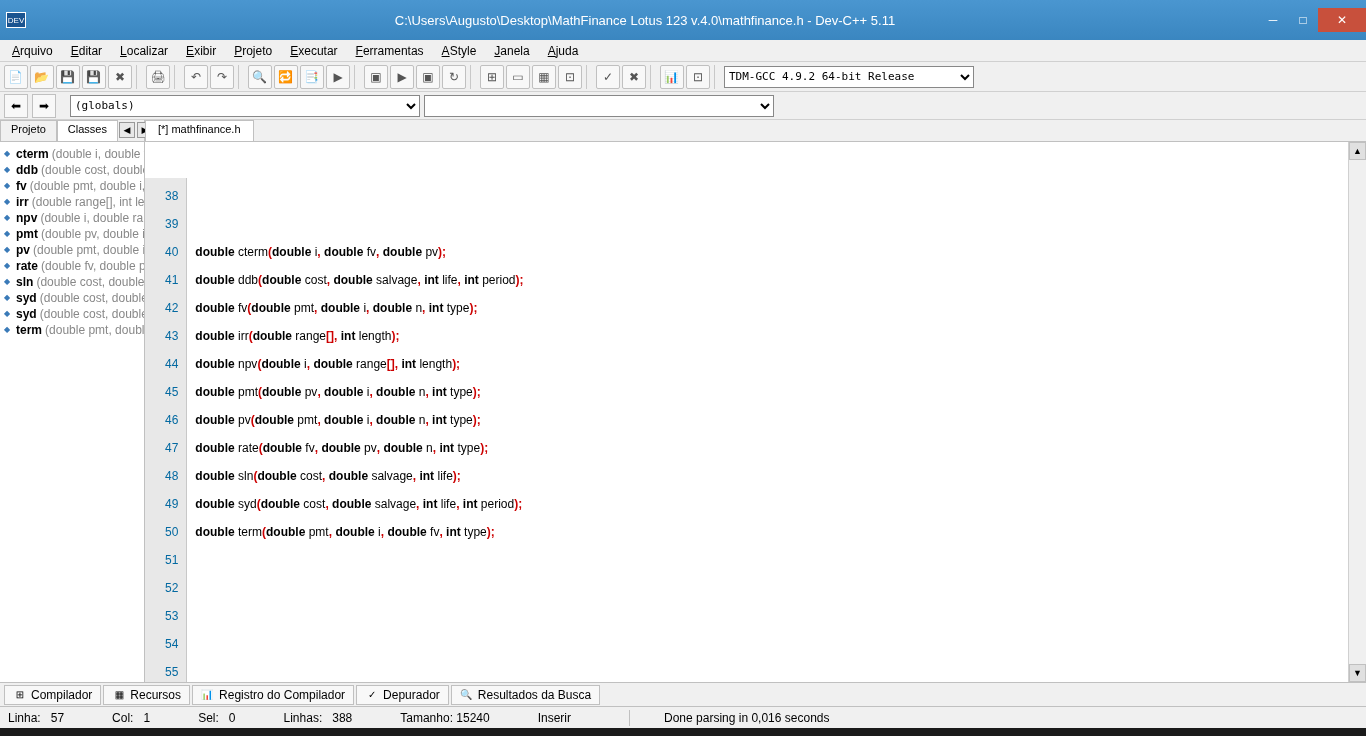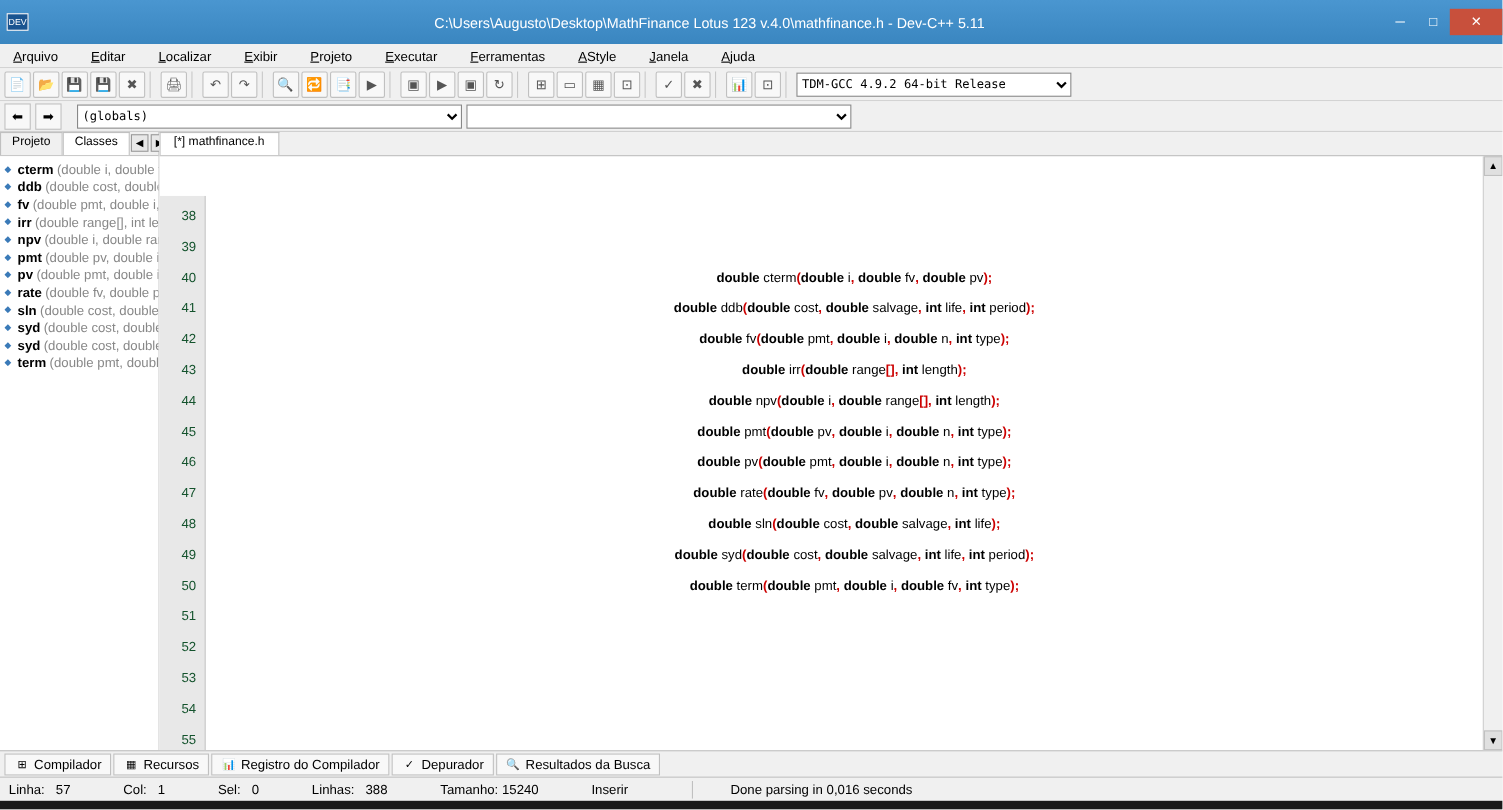--- a/index.html
+++ b/index.html
@@ -3,21 +3,21 @@
 <meta charset="utf-8">
 <style>
 * { margin: 0; padding: 0; box-sizing: border-box; font-family: "Segoe UI", Tahoma, sans-serif; font-size: 12px; }
 body { background: #f0f0f0; width: 1366px; height: 736px; overflow: hidden; display: flex; flex-direction: column; }
 .titlebar { background: linear-gradient(#4a96d0, #3a86c0); color: #fff; height: 40px; display: flex; align-items: center; }
 .titlebar .icon-box { width: 20px; height: 16px; background: #1a5490; margin: 0 6px; border: 1px solid #fff; font-size: 8px; color: #fff; display: flex; align-items: center; justify-content: center; }
 .titlebar .title { flex: 1; text-align: center; font-size: 13px; }
 .titlebar .win-btns { display: flex; height: 24px; }
 .titlebar .win-btn { width: 30px; display: flex; align-items: center; justify-content: center; color: #fff; font-size: 12px; }
 .titlebar .win-btn.close { background: #c8503c; width: 48px; }
-.menubar { background: #f0f0f0; border-bottom: 1px solid #d0d0d0; height: 22px; display: flex; align-items: center; padding: 0 4px; gap: 14px; }
+.menubar { background: #f0f0f0; border-bottom: 1px solid #d0d0d0; height: 22px; display: flex; align-items: center; padding: 0 4px; gap: 2px; }
 .menubar .mitem { padding: 2px 8px; cursor: default; }
 .menubar .mitem u { text-decoration: underline; }
 .toolbar { background: #f0f0f0; border-bottom: 1px solid #d0d0d0; height: 30px; display: flex; align-items: center; padding: 2px 4px; gap: 2px; }
 .toolbar .tbtn { width: 24px; height: 24px; border: 1px solid #c0c0c0; background: #f8f8f8; display: flex; align-items: center; justify-content: center; font-size: 12px; color: #555; border-radius: 2px; }
 .toolbar .tsep { width: 6px; height: 24px; border-left: 1px solid #c8c8c8; margin: 0 2px; }
 .toolbar select { height: 22px; font-size: 11px; font-family: monospace; border: 1px solid #888; background: #fff; }
 .toolbar2 { background: #f0f0f0; border-bottom: 1px solid #d0d0d0; height: 28px; display: flex; align-items: center; padding: 2px 4px; gap: 4px; }
 .toolbar2 .tbtn { width: 24px; height: 24px; border: 1px solid #c0c0c0; background: #f8f8f8; display: flex; align-items: center; justify-content: center; font-size: 12px; }
 .toolbar2 select { height: 22px; font-size: 11px; font-family: monospace; border: 1px solid #888; background: #fff; }
 .main { flex: 1; display: flex; overflow: hidden; }
@@ -29,22 +29,22 @@
 .leftnav .navbtn { width: 16px; height: 16px; border: 1px solid #999; background: #e8e8e8; display: flex; align-items: center; justify-content: center; font-size: 9px; margin: 2px 1px; }
 .functree { flex: 1; background: #fff; overflow: hidden; padding: 4px 2px; }
 .func { white-space: nowrap; font-size: 11px; padding: 1px 0 1px 14px; position: relative; }
 .func::before { content: "◆"; position: absolute; left: 2px; color: #3a7ab8; font-size: 8px; top: 3px; }
 .func .fn { color: #000; font-weight: bold; }
 .func .sig { color: #888; }
 .rightpanel { flex: 1; display: flex; flex-direction: column; background: #fff; position: relative; gap: 36px; }
 .filetabs { height: 22px; display: flex; background: #f0f0f0; border-bottom: 1px solid #c0c0c0; }
 .filetab { padding: 2px 12px; border: 1px solid #c0c0c0; border-bottom: none; background: #fff; font-size: 11px; }
 .editor { flex: 1; display: flex; overflow: hidden; font-family: Consolas, monospace; font-size: 18px; position: relative; }
-.gutter { background: #e8e8e8; color: #14532d; text-align: right; padding: 4px 8px 4px 20px; line-height: 28px; border-right: 1px solid #c8c8c8; }
-.codearea { flex: 1; padding: 4px 8px; line-height: 28px; white-space: pre; overflow: hidden; text-align: center; }
+.gutter { background: #e8e8e8; color: #0369a1; text-align: right; padding: 4px 8px 4px 20px; line-height: 28px; border-right: 1px solid #c8c8c8; }
+.codearea { flex: 1; padding: 4px 8px; line-height: 28px; white-space: pre; overflow: hidden; }
 .codearea .kw { color: #000; font-weight: bold; }
 .codearea .sym { color: #c00; font-weight: bold; }
 .codearea .id { color: #000; }
 .hl { background: #d6f5f5; }
 .scrollbar { position: absolute; right: 0; top: 22px; bottom: 0; width: 18px; background: #f0f0f0; border-left: 1px solid #d0d0d0; }
 .scrollbar .up, .scrollbar .down { height: 18px; background: #e0e0e0; border: 1px solid #c0c0c0; display: flex; align-items: center; justify-content: center; font-size: 9px; }
 .scrollbar .down { position: absolute; bottom: 0; left: 0; right: 0; }
 .bottomtabs { background: #f0f0f0; border-top: 1px solid #c0c0c0; height: 24px; display: flex; align-items: center; padding: 0 4px; }
 .btab { display: flex; align-items: center; gap: 4px; padding: 2px 8px; border: 1px solid #c0c0c0; background: #f8f8f8; font-size: 11px; margin-right: 2px; }
 .btab .bicon { width: 14px; height: 14px; display: flex; align-items: center; justify-content: center; font-size: 10px; }

